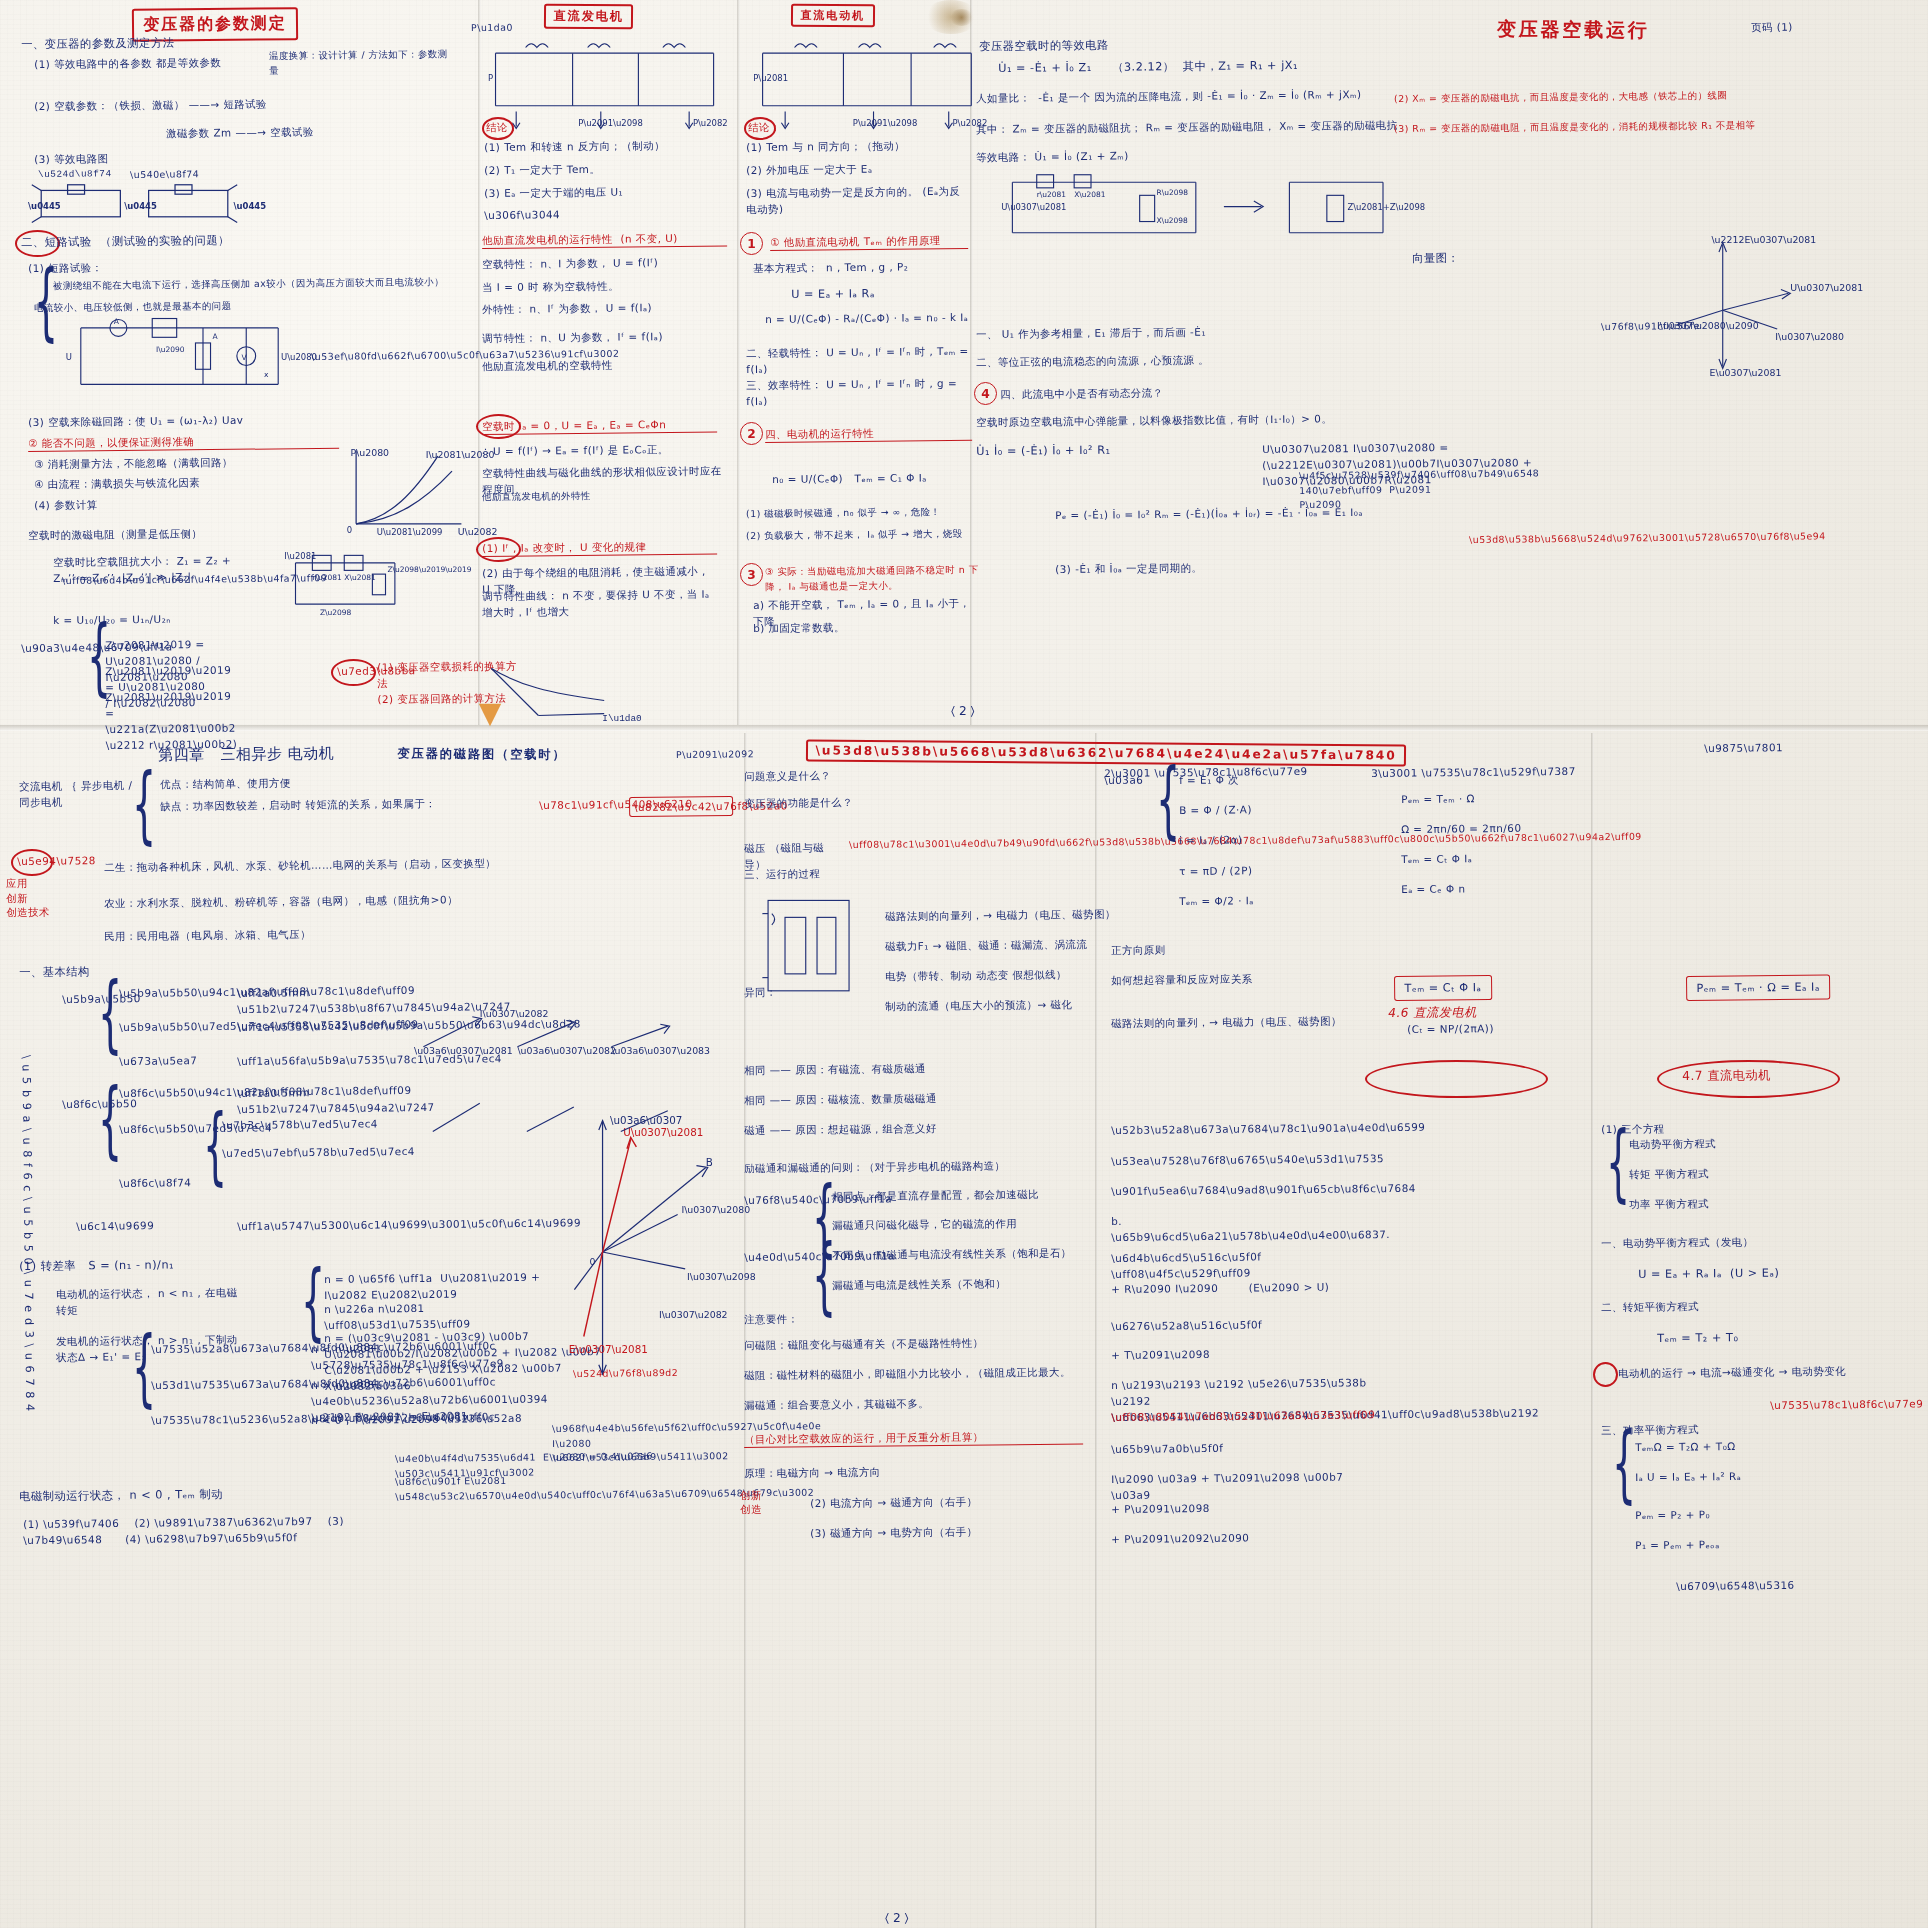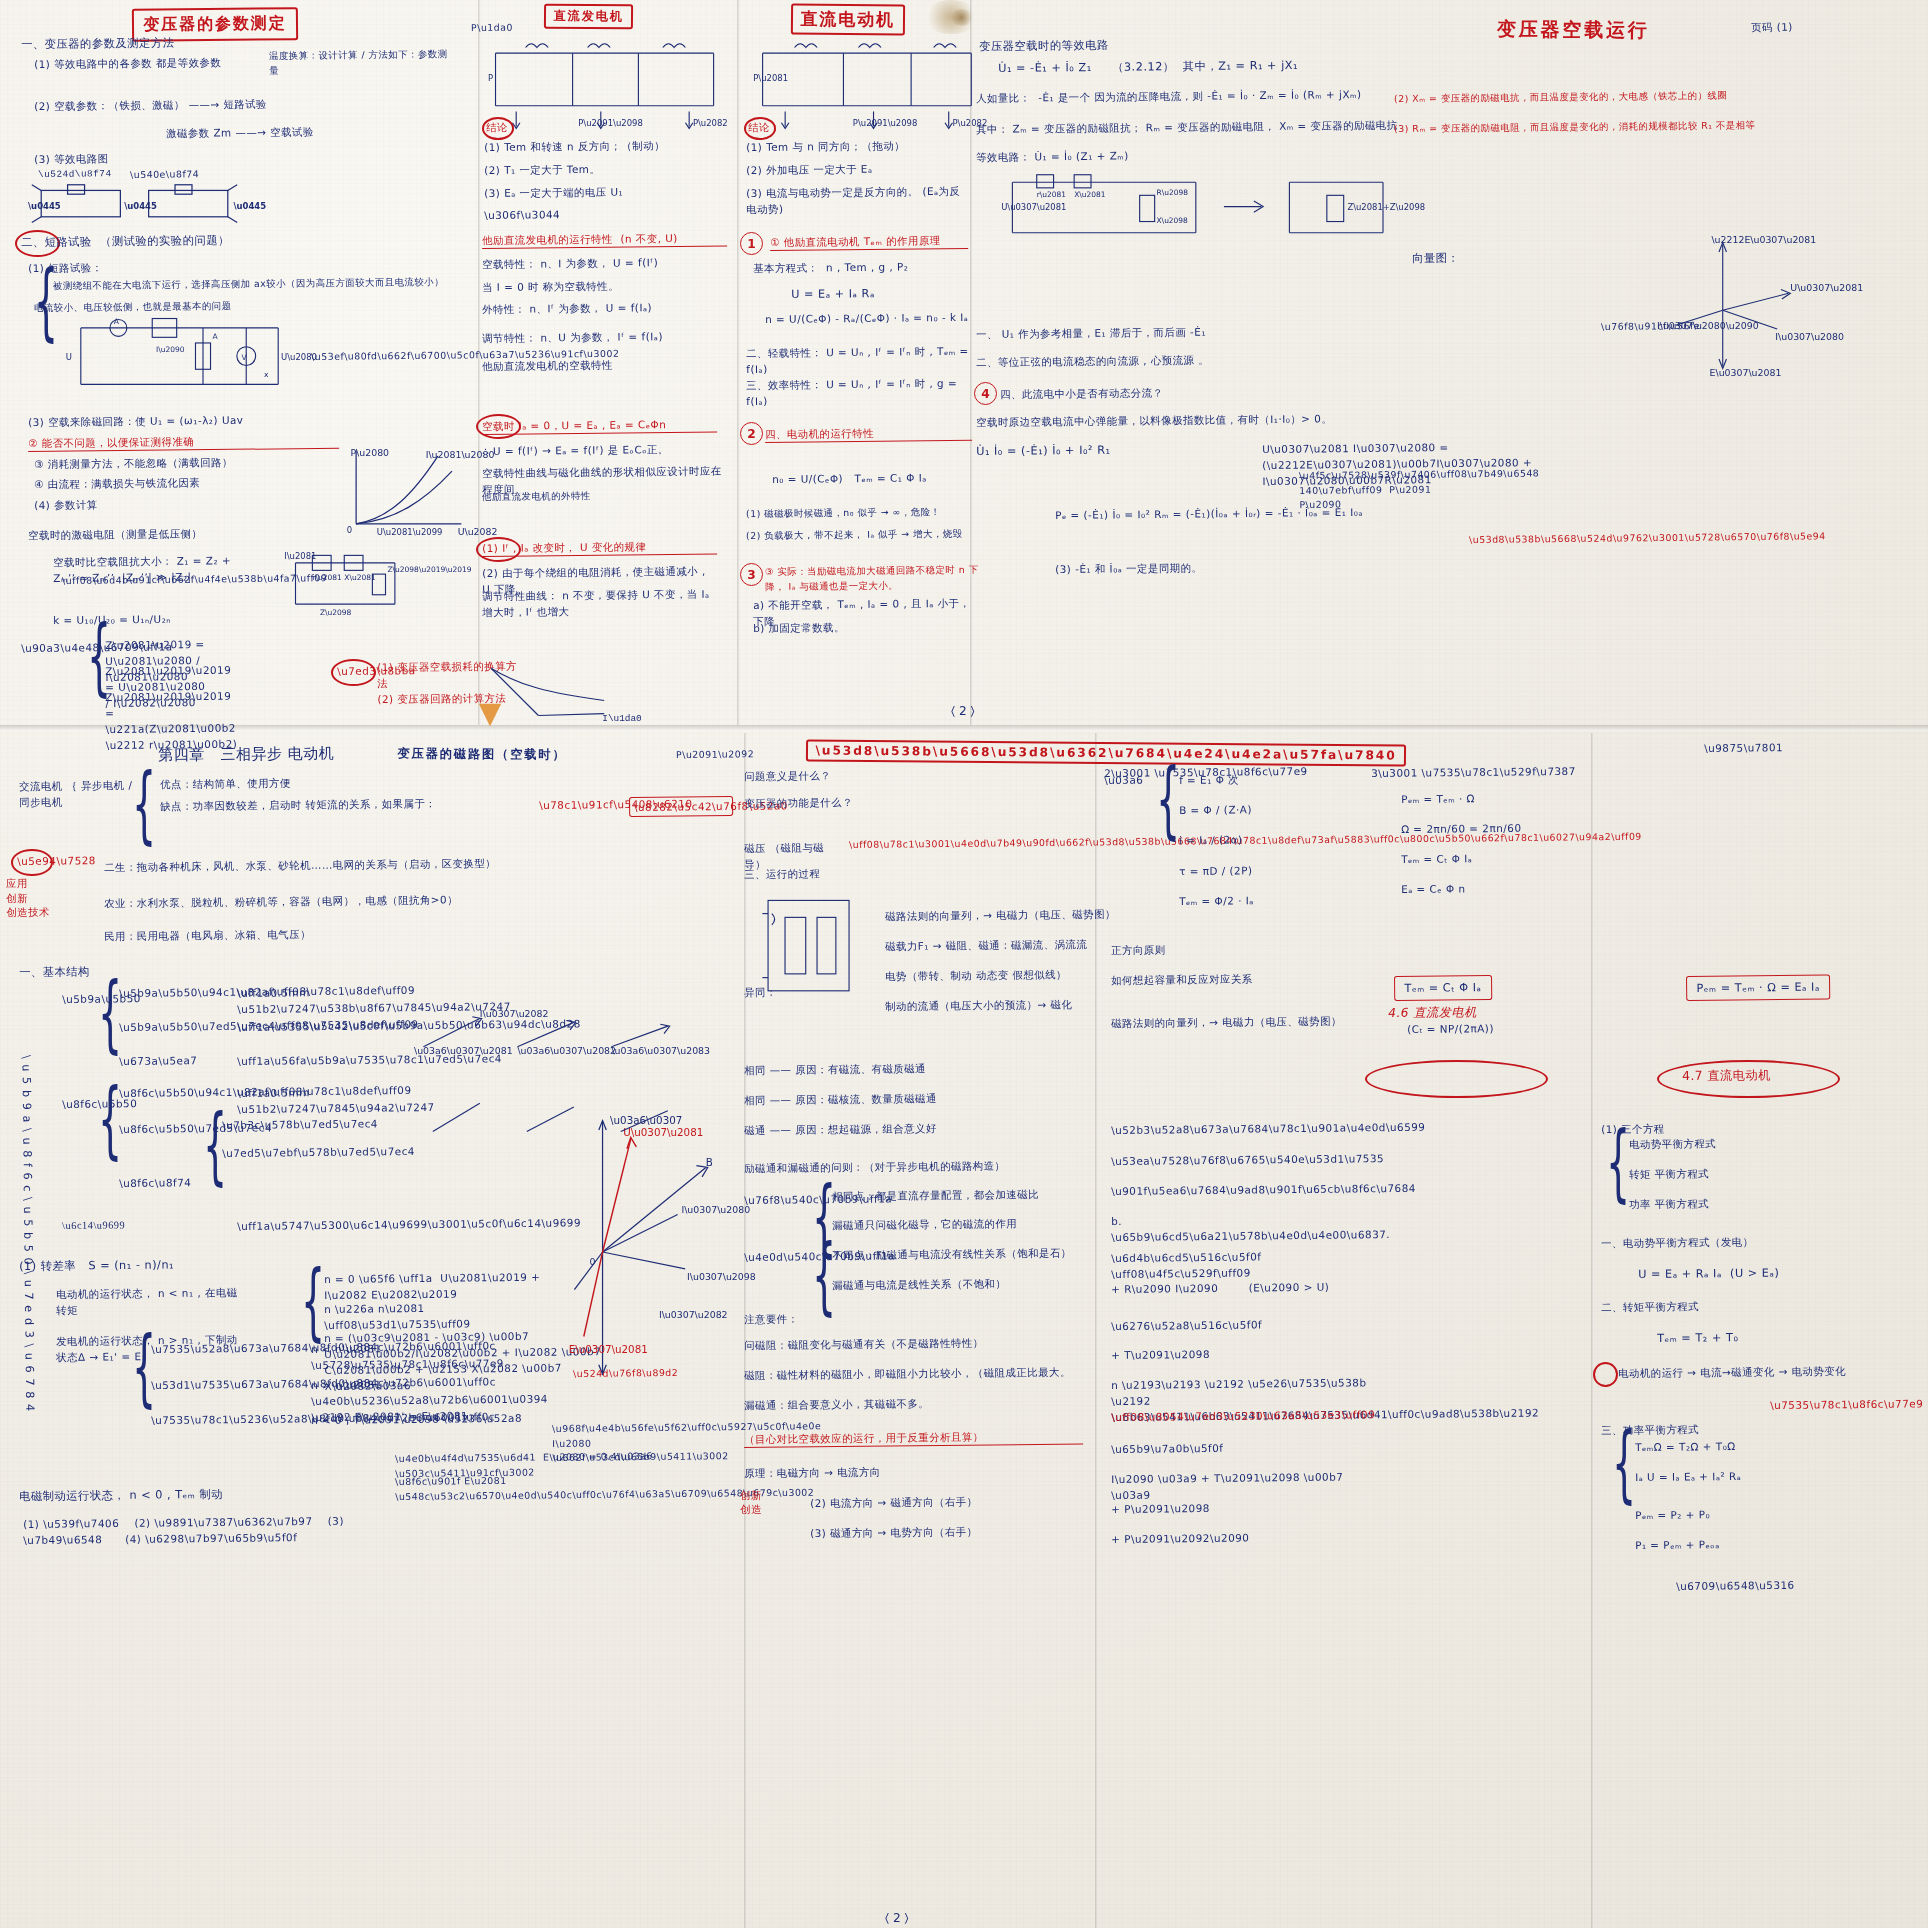--- a/index.html
+++ b/index.html
@@ -280,21 +280,21 @@
   </g>
   <text x="128" y="66" font-size="10" fill="#1d2c74">I\u1da0</text>
 </svg>
 </div>
 <div class="fig" style="left:471px;top:702px;">
 <svg width="38" height="28" viewBox="0 0 40 30">
       <polygon points="8,2 32,2 20,26" fill="#e08a24" opacity="0.85"></polygon>
     </svg>
 </div>
 
-<div class="redbox sk2" style="left:791px;top:3.8px;font-size:17px;padding:1.9px 7.5px;">直流电动机</div>
+<div class="redbox sk2" style="left:791px;top:3.8px;font-size:11px;padding:1.9px 7.5px;">直流电动机</div>
 <div class="fig" style="left:753px;top:40px;">
 <svg width="226" height="94" viewBox="0 0 240 100">
   <g stroke="#1d2c74" stroke-width="1.2" fill="none">
     <line x1="10" y1="14" x2="232" y2="14"></line>
     <line x1="10" y1="14" x2="10" y2="70"></line>
     <line x1="10" y1="70" x2="232" y2="70"></line>
     <line x1="232" y1="14" x2="232" y2="70"></line>
     <line x1="96" y1="14" x2="96" y2="70"></line>
     <line x1="168" y1="14" x2="168" y2="70"></line>
     <path d="M44 8 q6 -8 12 0 q6 -8 12 0"></path>
@@ -439,21 +439,21 @@
 <div class="hw blue t11 sk1" style="left:237px;top:1053px;width:188px;">\uff1a\u56fa\u5b9a\u7535\u78c1\u7ed5\u7ec4</div>
 <div class="hw blue t11 sk1" style="left:62px;top:1096px;">\u8f6c\u5b50</div>
 <div class="brace" style="left:98px;top:1100px;">{</div>
 <div class="hw blue t11 sk1" style="left:119px;top:1085px;width:207px;">\u8f6c\u5b50\u94c1\u82af\uff08\u78c1\u8def\uff09</div>
 <div class="hw blue t11 sk1" style="left:237px;top:1085px;width:245px;">\uff1a0.5mm \u51b2\u7247\u7845\u94a2\u7247</div>
 <div class="hw blue t11 sk1" style="left:119px;top:1121px;width:113px;">\u8f6c\u5b50\u7ed5\u7ec4</div>
 <div class="brace" style="left:203px;top:1126px;">{</div>
 <div class="hw blue t11 sk1" style="left:222px;top:1117px;width:113px;">\u7b3c\u578b\u7ed5\u7ec4</div>
 <div class="hw blue t11 sk1" style="left:222px;top:1145px;width:113px;">\u7ed5\u7ebf\u578b\u7ed5\u7ec4</div>
 <div class="hw blue t11 sk1" style="left:119px;top:1175px;">\u8f6c\u8f74</div>
-<div class="hw blue t11 sk1" style="left:62px;top:1218px;font-family:Liberation Serif, serif;">\u6c14\u9699</div>
+<div class="hw blue t11 sk1" style="left:76px;top:1218px;">\u6c14\u9699</div>
 <div class="hw blue t11 sk1" style="left:237px;top:1218px;width:113px;">\uff1a\u5747\u5300\u6c14\u9699\u3001\u5c0f\u6c14\u9699</div>
 <div class="hw blue t12 sk1" style="left:17px;top:1055px;writing-mode:vertical-rl;letter-spacing:5.6px;">\u5b9a\u8f6c\u5b50\u7ed3\u6784</div>
 
 <div class="hw blue t12 sk1" style="left:19px;top:1258px;width:264px;">(1) 转差率   S = (n₁ - n)/n₁</div>
 <div class="hw blue t11 sk1" style="left:56px;top:1286px;width:188px;">电动机的运行状态， n &lt; n₁ , 在电磁转矩</div>
 <div class="brace" style="left:301px;top:1282px;">{</div>
 <div class="hw blue t11 sk1" style="left:324px;top:1271px;width:226px;">n = 0 \u65f6 \uff1a  U\u2081\u2019 + I\u2082 E\u2082\u2019</div>
 <div class="hw blue t11 sk1" style="left:324px;top:1301px;width:245px;">n \u226a n\u2081 \uff08\u53d1\u7535\uff09</div>
 <div class="hw blue t11 sk1" style="left:324px;top:1330px;width:282px;">n = (\u03c9\u2081 - \u03c9) \u00b7 U\u2081\u00b2/I\u2082\u00b2 + I\u2082 \u00b7 C\u2081\u00b2 + \u2153 X\u2082 \u00b7 X\u2082\u03a6</div>
 

